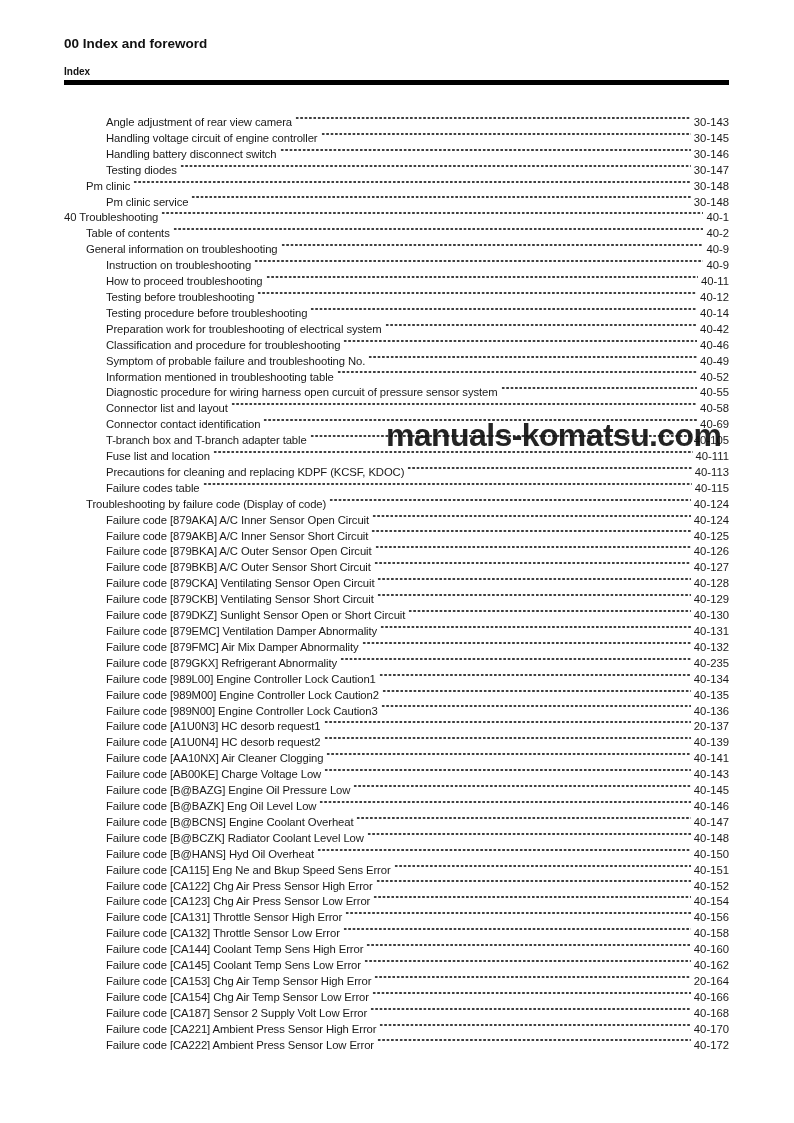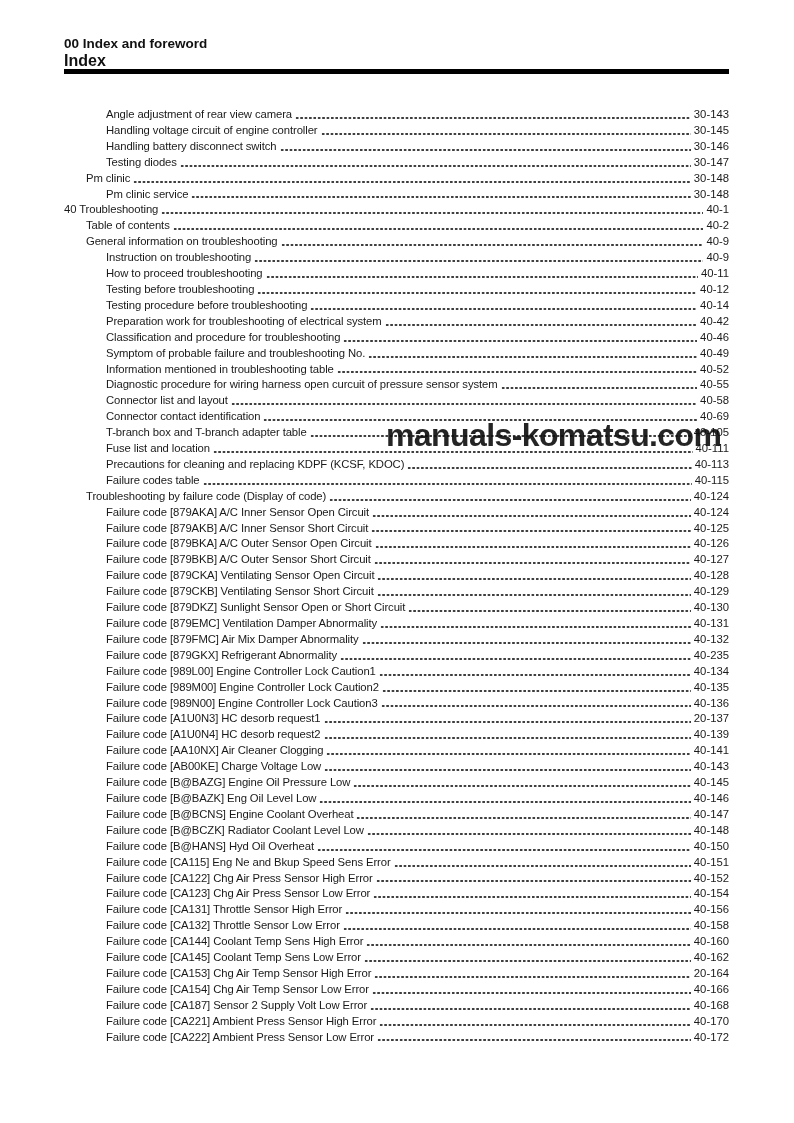--- a/index.html
+++ b/index.html
@@ -24,24 +24,24 @@
     top: 36px;
     width: 665px;
   }
   .chapter-title {
     font-size: 13.5px;
     font-weight: bold;
     line-height: 15px;
     color: #111;
   }
   .section-title {
-    font-size: 16px;
+    font-size: 10px;
     font-weight: bold;
     line-height: 12px;
-    margin-top: 4px;
+    margin-top: 15px;
     color: #111;
   }
   .header-rule {
     height: 5px;
     background: #000;
     margin-top: 2px;
   }
 
   
   .toc {
@@ -57,20 +57,21 @@
     font-size: 11.3px;
     line-height: 15.92px;
     white-space: nowrap;
   }
   .toc-row.lvl1 { padding-left: 22px; }
   .toc-row.lvl2 { padding-left: 42px; }
   .toc-title {
     flex: 0 0 auto;
     padding-right: 3px;
     letter-spacing: -0.1px;
+    margin-top: 8px;
   }
   .dot-leader {
     flex: 1 1 auto;
     min-width: 6px;
     height: 4px;
     align-self: flex-end;
     margin-bottom: 3px;
     background-image: radial-gradient(circle, #3c3c3c 1px, rgba(0,0,0,0) 1.25px);
     background-size: 4.4px 4px;
     background-repeat: repeat-x;

